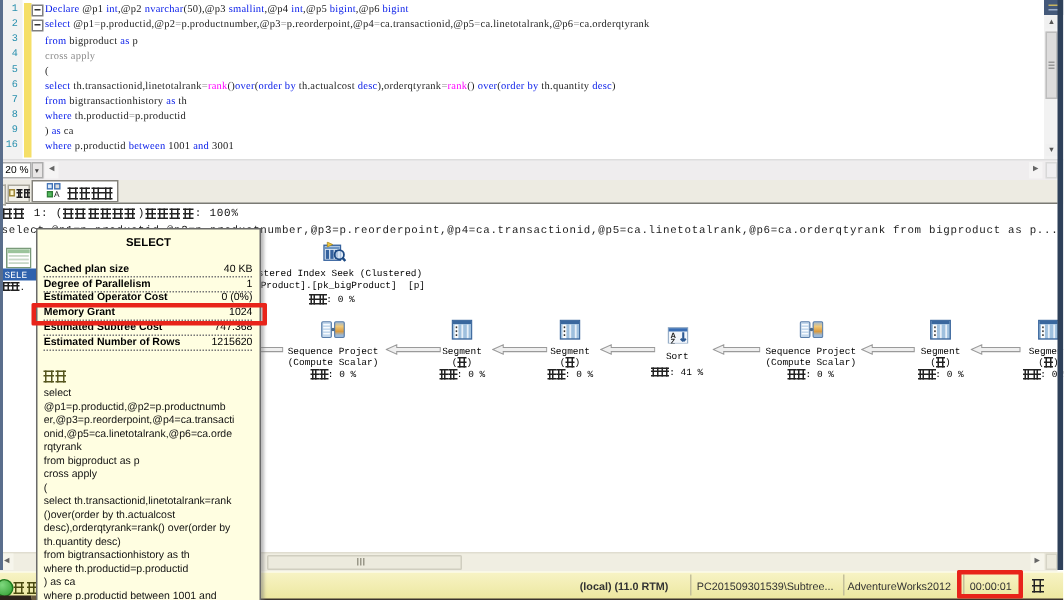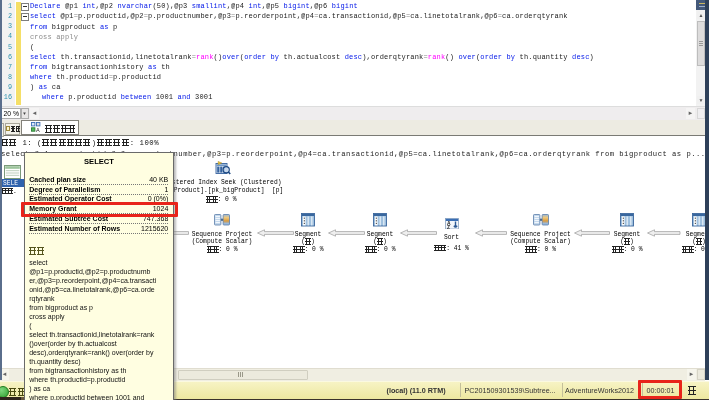--- a/index.html
+++ b/index.html
@@ -1,21 +1,21 @@
 <!DOCTYPE html>
 <html><head><meta charset="utf-8"><style>
 html,body{margin:0;padding:0}
 #root{position:relative;width:709px;height:400px;background:#fff;overflow:hidden;
   font-family:"Liberation Sans",sans-serif;font-size:7px;color:#000}
 .abs{position:absolute}
 .mono{font-family:"Liberation Mono",monospace}
 .kw{color:#0016e8}
 .gy{color:#8a8a8a}
 .mg{color:#ff00ff}
-.codeline{position:absolute;left:30px;font-family:Liberation Mono, monospace;font-size:7px;line-height:7px;white-space:pre;color:#222;letter-spacing:0.17px}
+.codeline{position:absolute;left:30px;font-family:Liberation Serif, serif;font-size:7px;line-height:7px;white-space:pre;color:#222;letter-spacing:0.17px}
 .lnum{position:absolute;width:12px;text-align:right;color:#2b91af;font-family:"Liberation Mono",monospace;font-size:6.8px;line-height:7px}
 .fold{position:absolute;left:21px;width:5.5px;height:5.5px;border:1px solid #7e7e7e;background:#fff}
 .fold i{position:absolute;left:1px;right:1px;top:2.2px;height:1px;background:#333}
 
 .h{display:inline-block;vertical-align:top;background-repeat:no-repeat;
  background-image:linear-gradient(#222,#222),linear-gradient(#222,#222),linear-gradient(#222,#222),linear-gradient(#222,#222),linear-gradient(#222,#222);
  background-size:100% 1px,100% 1px,100% 1px,1px 100%,1px 100%;
  background-position:0 0,0 48%,0 100%,20% 0,75% 0}
 .planlbl{position:absolute;font-family:"Liberation Mono",monospace;font-size:6.3px;line-height:7.7px;color:#000;text-align:center;white-space:pre}
 .ttrow{position:absolute;left:4px;right:4.5px;height:9.1px;border-bottom:1px dotted #777}
@@ -44,21 +44,21 @@
 <div id="code">
       <div class="codeline" style="top: 3.4px;"><span class="kw">Declare</span> @p1 <span class="kw">int</span>,@p2 <span class="kw">nvarchar</span>(50),@p3 <span class="kw">smallint</span>,@p4 <span class="kw">int</span>,@p5 <span class="kw">bigint</span>,@p6 <span class="kw">bigint</span></div>
       <div class="codeline" style="top: 13.45px;"><span class="kw">select</span> @p1<span class="gy">=</span>p.productid,@p2<span class="gy">=</span>p.productnumber,@p3<span class="gy">=</span>p.reorderpoint,@p4<span class="gy">=</span>ca.transactionid,@p5<span class="gy">=</span>ca.linetotalrank,@p6<span class="gy">=</span>ca.orderqtyrank</div>
       <div class="codeline" style="top: 23.5px;"><span class="kw">from</span> bigproduct <span class="kw">as</span> p</div>
       <div class="codeline" style="top: 33.55px;"><span class="gy">cross apply</span></div>
       <div class="codeline" style="top: 43.6px;">(</div>
       <div class="codeline" style="top: 53.65px;"><span class="kw">select</span> th.transactionid,linetotalrank<span class="gy">=</span><span class="mg">rank</span>()<span class="kw">over</span>(<span class="kw">order by</span> th.actualcost <span class="kw">desc</span>),orderqtyrank<span class="gy">=</span><span class="mg">rank</span>() <span class="kw">over</span>(<span class="kw">order by</span> th.quantity <span class="kw">desc</span>)</div>
       <div class="codeline" style="top: 63.7px;"><span class="kw">from</span> bigtransactionhistory <span class="kw">as</span> th</div>
       <div class="codeline" style="top: 73.75px;"><span class="kw">where</span> th.productid<span class="gy">=</span>p.productid</div>
       <div class="codeline" style="top: 83.8px;">) <span class="kw">as</span> ca</div>
-      <div class="codeline" style="top: 93.85px; margin-left: 12px;"><span class="kw">where</span> p.productid <span class="kw">between</span> 1001 <span class="kw">and</span> 3001</div>
+      <div class="codeline" style="top: 93.85px;"><span class="kw">where</span> p.productid <span class="kw">between</span> 1001 <span class="kw">and</span> 3001</div>
     </div>
 <div class="fold" style="top:3.2px">
       <i></i>
     </div>
 <div class="fold" style="top:13.3px">
       <i></i>
     </div>
 
 <div class="abs" style="left:696px;top:0;width:9px;height:106px;background:#f2f2f2"></div>
 <div class="abs" style="left:696px;top:0;width:13px;height:9.5px;background:#44597a"></div>

